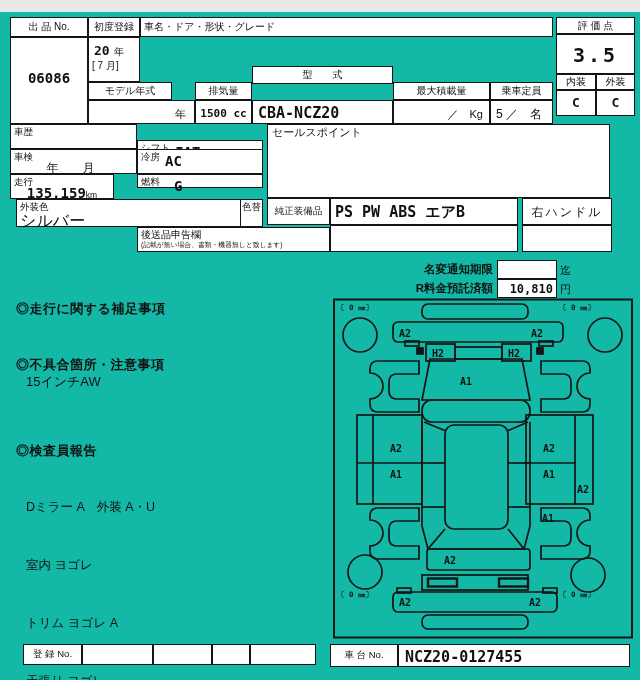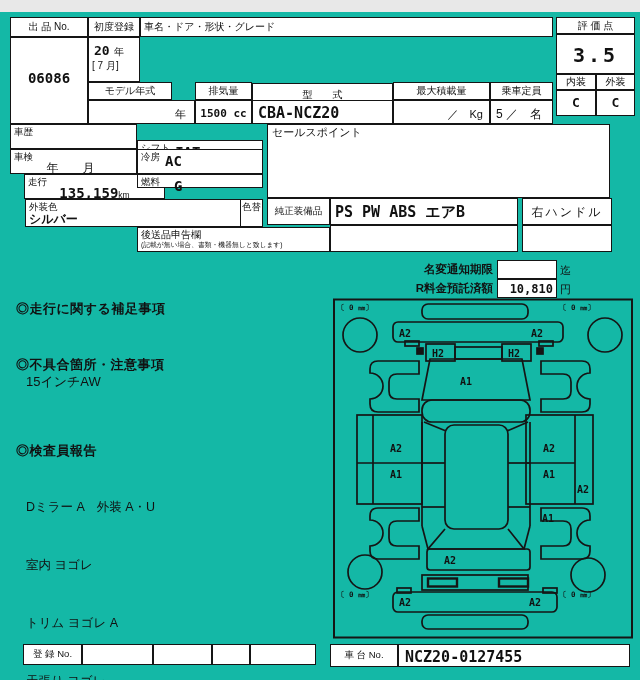--- a/index.html
+++ b/index.html
@@ -42,21 +42,21 @@
   <div class="cell" style="left:140px;top:5px;width:413px;height:20px;">
     <span class="cl" style="font-size:10px;padding-top:3px;">車名・ドア・形状・グレード</span>
     </div>
 
   <div class="cell lblrow" style="left:88px;top:70px;width:84px;height:18px;">
       <span>モデル年式</span>
     </div>
   <div class="cell lblrow" style="left:195px;top:70px;width:57px;height:18px;">
       <span>排気量</span>
     </div>
-  <div class="cell lblrow" style="left:252px;top:71px;width:141px;height:24px;">
+  <div class="cell lblrow" style="left:252px;top:54px;width:141px;height:18px;">
       <span>型　　式</span>
     </div>
   <div class="cell lblrow" style="left:393px;top:70px;width:97px;height:18px;">
       <span>最大積載量</span>
     </div>
   <div class="cell lblrow" style="left:490px;top:70px;width:63px;height:18px;">
       <span>乗車定員</span>
     </div>
 
   <div class="cell" style="left:88px;top:88px;width:107px;height:24px;">
@@ -104,32 +104,32 @@
 
   <div class="cell" style="left:10px;top:137px;width:127px;height:25px;">
     <span class="cl">車検</span>
     <span class="cv ctr" style="font-size:12px;margin-top:-2px;letter-spacing:6px;">年　月</span>
     </div>
   <div class="cell inline" style="left:137px;top:137px;width:126px;height:25px;">
     <span class="cl">冷房</span>
     <span class="val mono">AC</span>
     </div>
 
-  <div class="cell" style="left:24px;top:162px;width:141px;height:25px;">
+  <div class="cell" style="left:10px;top:162px;width:104px;height:25px;">
     <span class="cl">走行</span>
     <span class="cv ctr" style="margin-top:-3px;"><span class="mono" style="font-size:14px;">135,159</span><span style="font-size:8.5px;">km</span></span>
     </div>
   <div class="cell inline" style="left:137px;top:162px;width:126px;height:14px;">
     <span class="cl">燃料</span>
     <span class="val mono" style="margin-left:14px;">G</span>
     </div>
 
-  <div class="cell" style="left:25px;top:187px;width:230px;height:28px;">
+  <div class="cell" style="left:16px;top:187px;width:230px;height:28px;">
     <span class="cl">外装色</span>
-    <span class="cv" style="font-size:12px;padding-left:3px;margin-top:-1px;font-weight:bold;">シルバー</span>
+    <span class="cv" style="font-size:16px;padding-left:3px;margin-top:-1px;">シルバー</span>
     </div>
   <div class="cell" style="left:240px;top:187px;width:23px;height:28px;">
     <span class="cl" style="padding-left:1px;">色替</span>
     </div>
 
   <div class="cell" style="left:137px;top:215px;width:193px;height:25px;">
     <span class="cl" style="font-size:10px;">後送品申告欄</span>
     <span class="cv" style="font-size:6.8px;padding-left:3px;">(記載が無い場合、書類・機器無しと致します)</span>
     </div>
 

